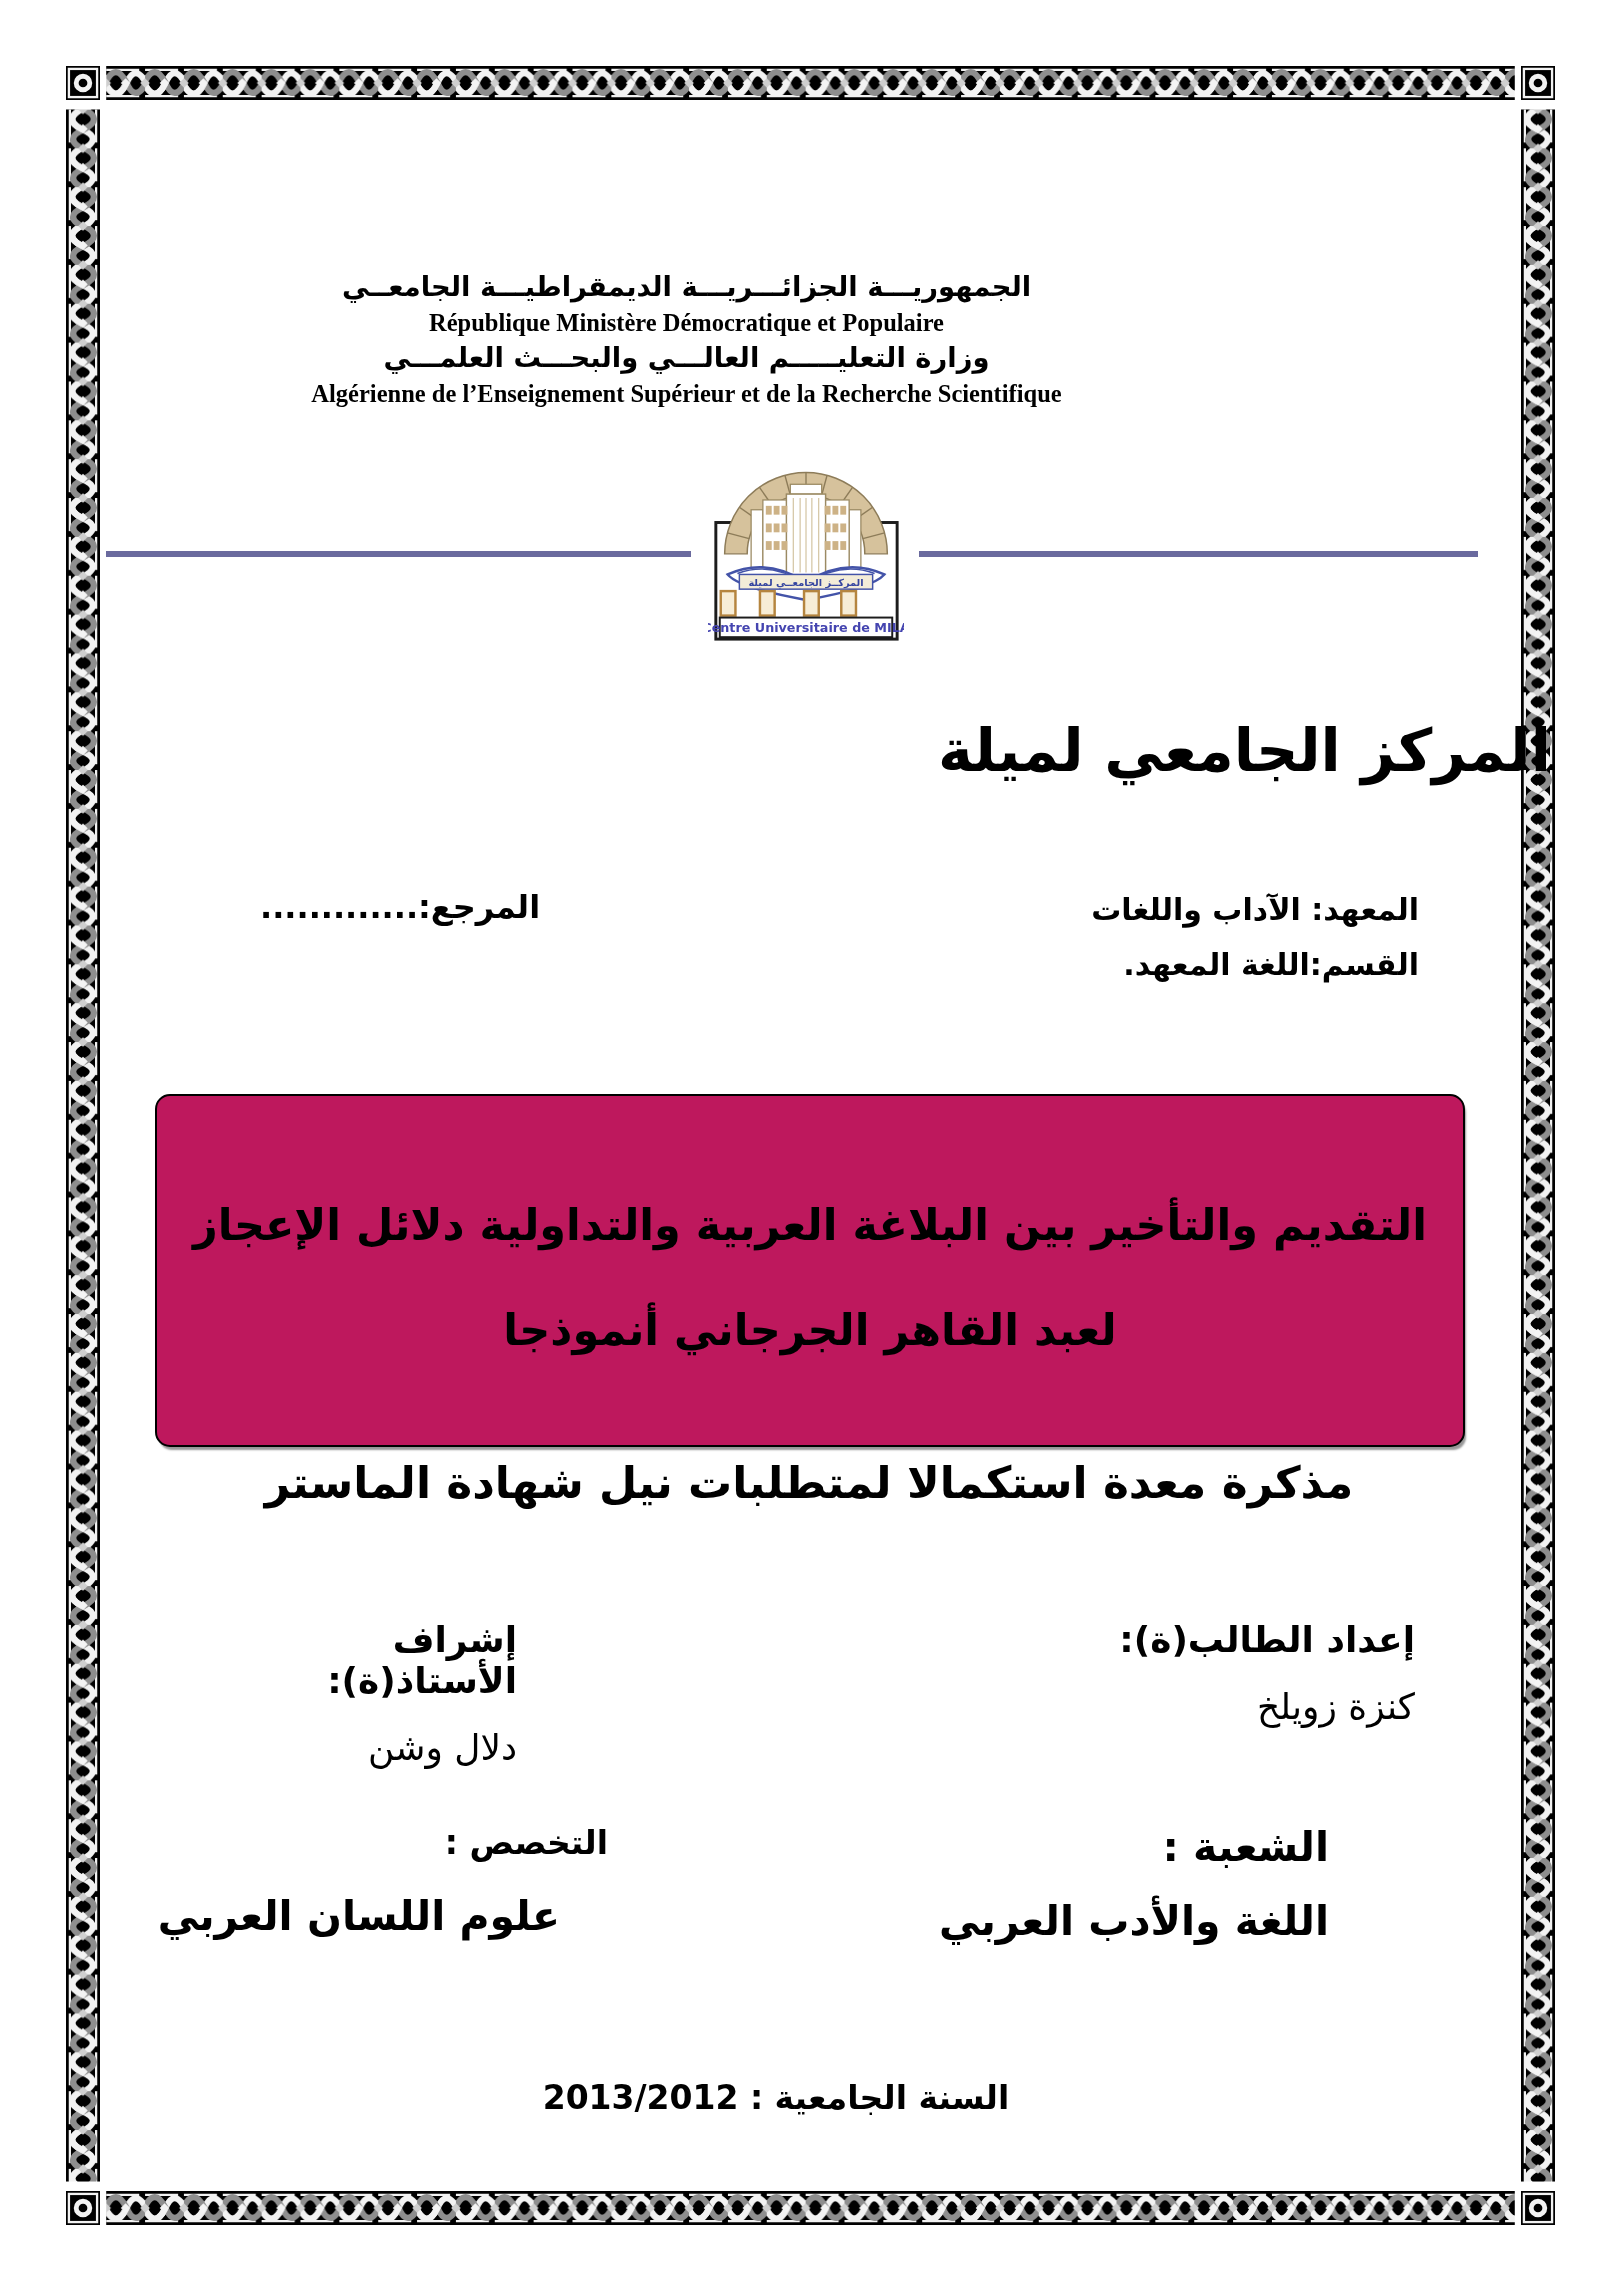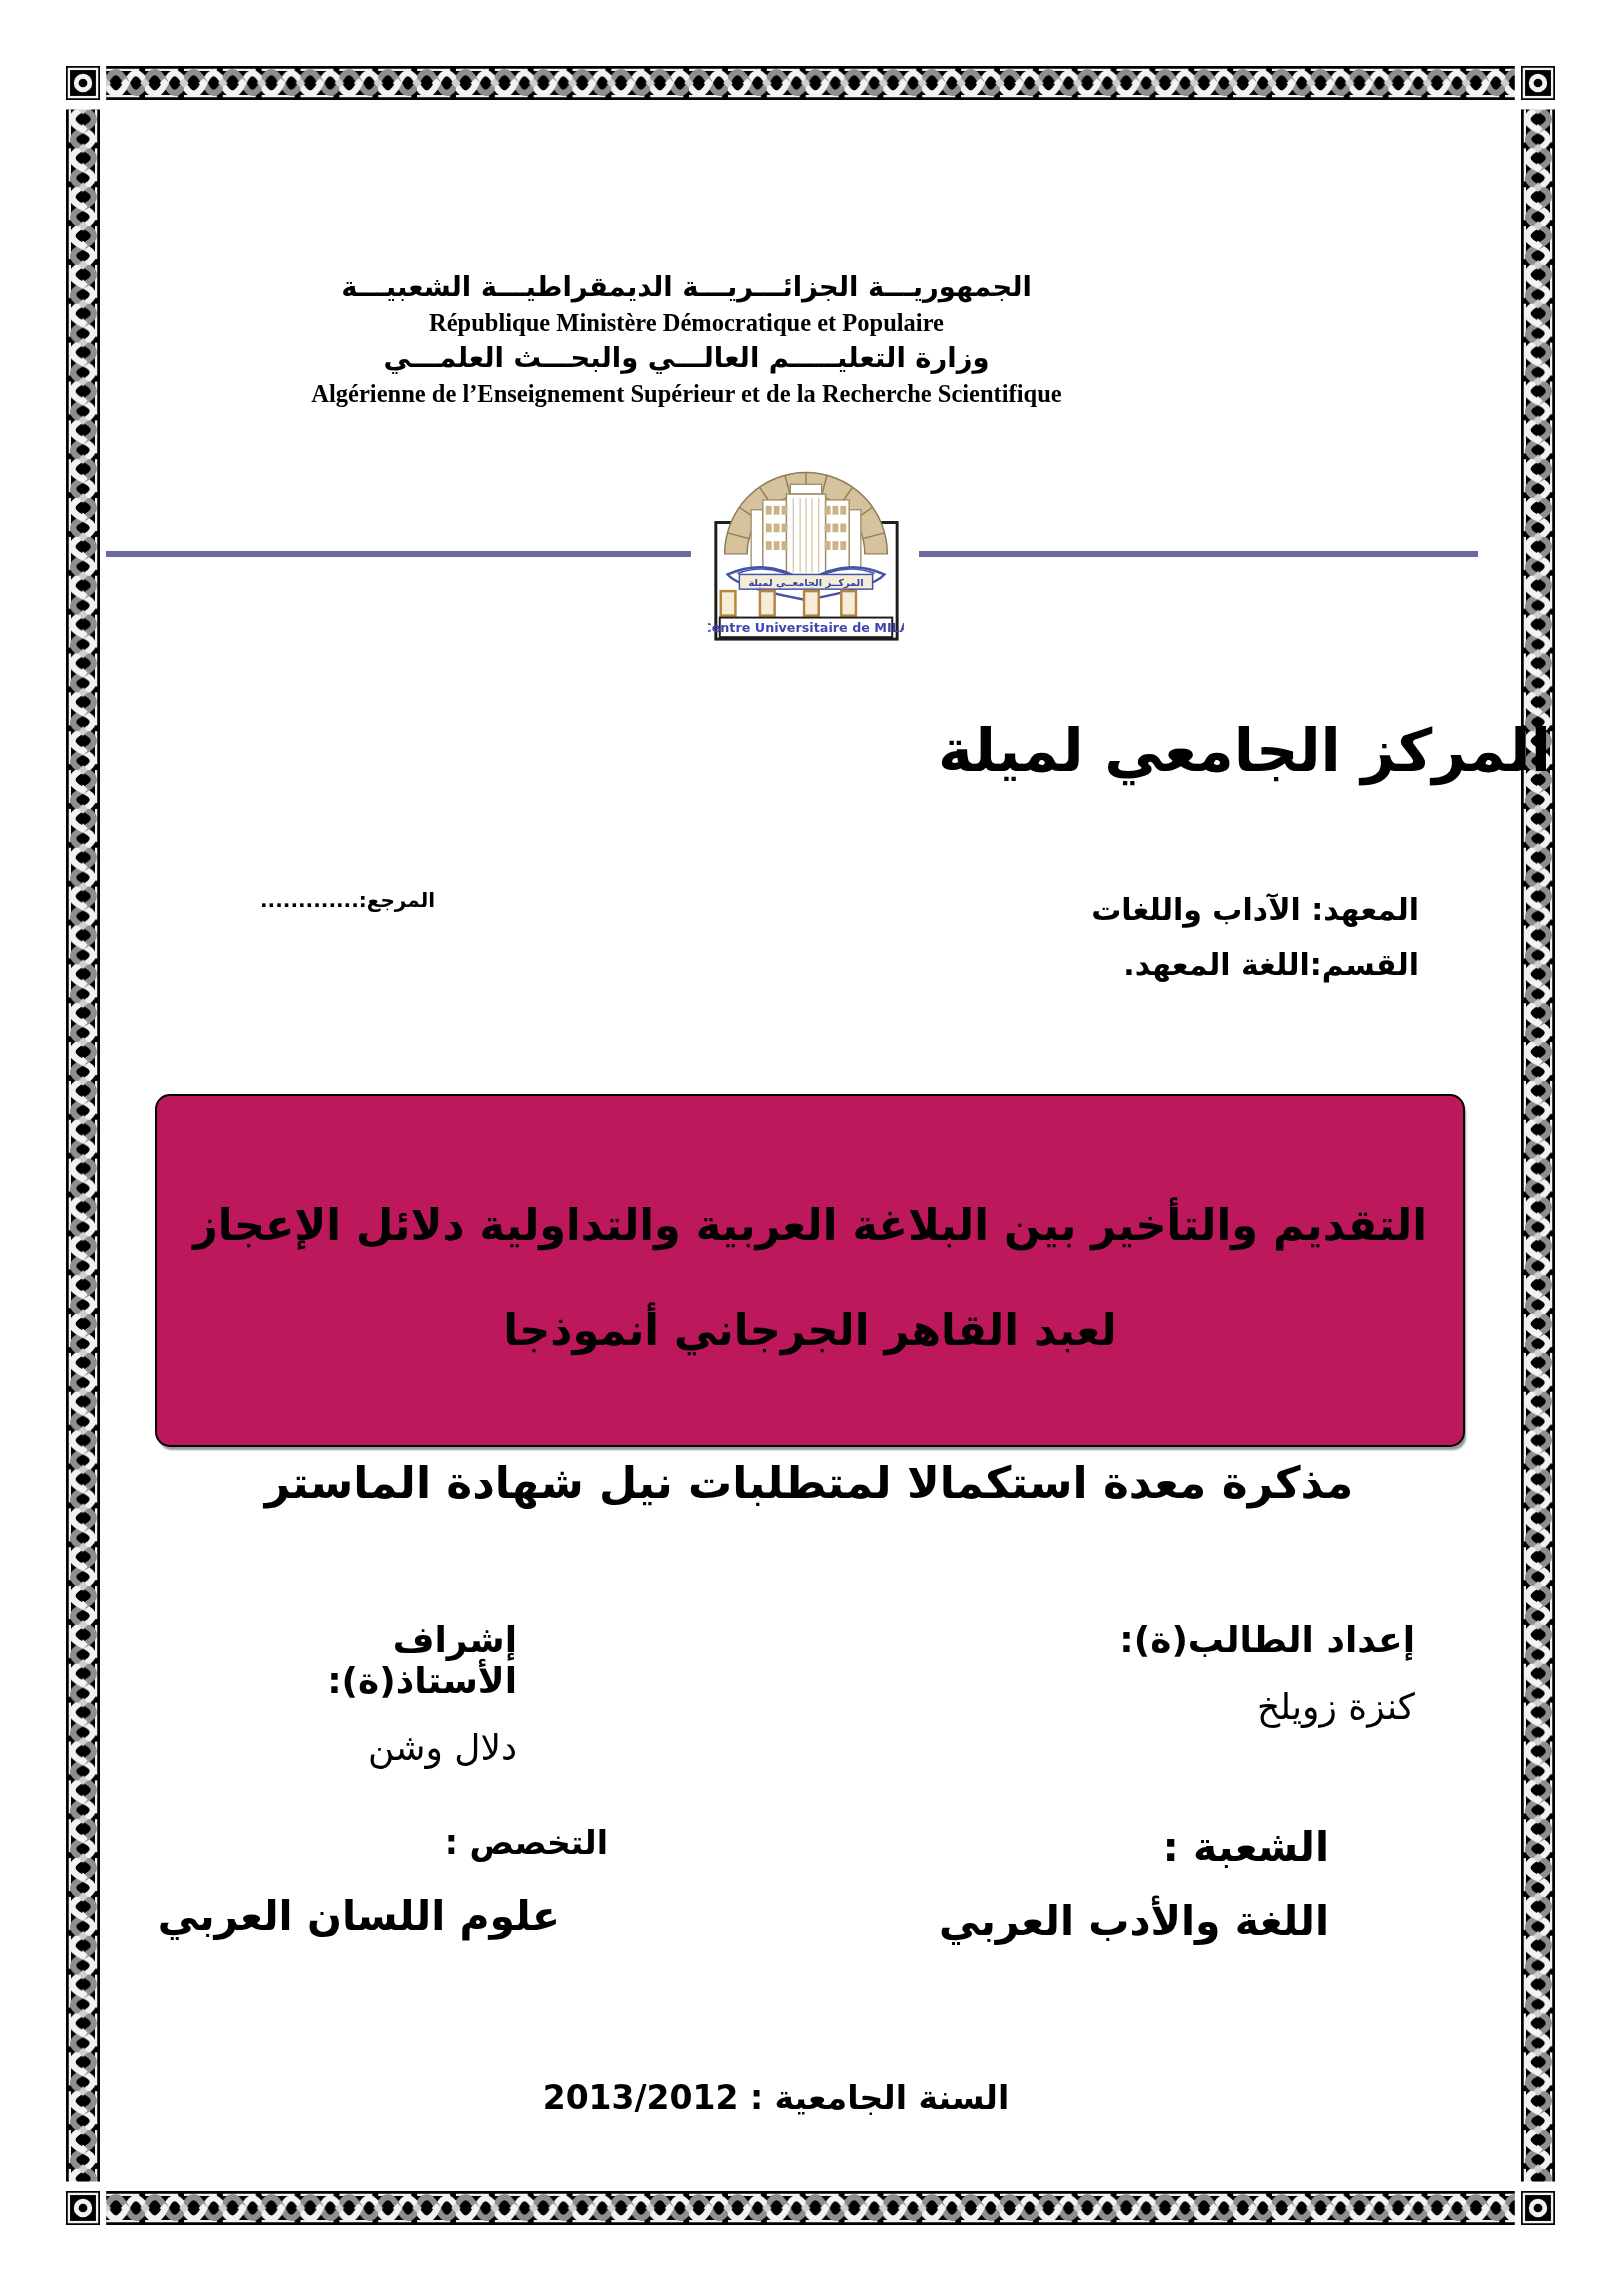--- a/index.html
+++ b/index.html
@@ -17,21 +17,21 @@
   .divider.left{left:106px;width:585px;}
   .divider.right{left:919px;width:559px;}
   
   .logo{position:absolute;left:708px;top:449px;width:196px;height:196px;}
   
   .uni-title{position:absolute;left:67px;right:70px;top:716px;text-align:right;
     font-size:59px;font-weight:bold;direction:rtl;}
   
   .inst-block{position:absolute;right:202px;top:882px;text-align:right;direction:rtl;
     font-size:30px;font-weight:bold;line-height:55px;}
-  .reference{position:absolute;left:260px;top:888px;font-size:20px;font-weight:bold;direction:rtl;text-align:center;}
+  .reference{position:absolute;left:260px;top:888px;font-size:32px;font-weight:bold;direction:rtl;text-align:center;}
   
   .title-box{position:absolute;left:155px;top:1094px;width:1306px;height:349px;
     border:2.9px solid #000;border-radius:15px;background:#be185d;
     box-shadow:2.9px 4.9px 2px -2px #979797;}
   .thesis-line1{margin-top:104px;text-align:center;font-size:43px;font-weight:bold;
     direction:rtl;white-space:nowrap;}
   .thesis-line2{margin-top:55px;text-align:center;font-size:43px;font-weight:bold;direction:rtl;}
   .thesis-note{position:absolute;left:67px;right:70px;top:1457px;text-align:center;
     font-size:44px;font-weight:bold;direction:rtl;}
   
@@ -110,21 +110,21 @@
         <circle cx="17.5" cy="17.5" r="7" fill="none" stroke="#f2f2f2" stroke-width="5"></circle>
       </svg>
     <svg style="left:1521px;top:2191px" width="34" height="34" viewBox="0 0 35 35">
         <rect width="35" height="35" fill="#000"></rect>
         <rect x="3" y="3" width="29" height="29" fill="none" stroke="#f2f2f2" stroke-width="2.4"></rect>
         <circle cx="17.5" cy="17.5" r="7" fill="none" stroke="#f2f2f2" stroke-width="5"></circle>
       </svg>
   </div>
 
   <header class="gov-header">
-    <div class="gov-ar">الجمهوريـــة الجزائـــريـــة الديمقراطيـــة الشعبيـــة</div>
+    <div class="gov-ar">الجمهوريـــة الجزائـــريـــة الديمقراطيـــة الجامعــي</div>
     <div class="gov-fr">République Ministère Démocratique et Populaire</div>
     <div class="gov-ar">وزارة التعليـــــم العالـــي والبحـــث العلمـــي</div>
     <div class="gov-fr">Algérienne de l’Enseignement Supérieur et de la Recherche Scientifique</div>
   </header>
 
   <div class="divider left"></div>
   <div class="divider right"></div>
 
   <svg class="logo" viewBox="0 0 200 200">
 

